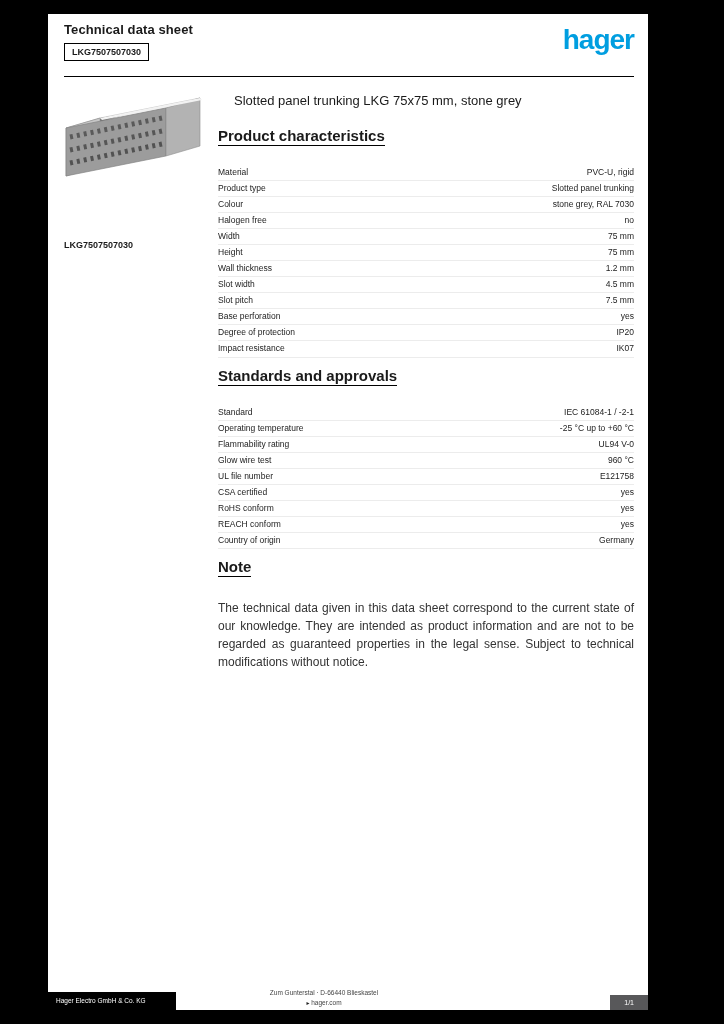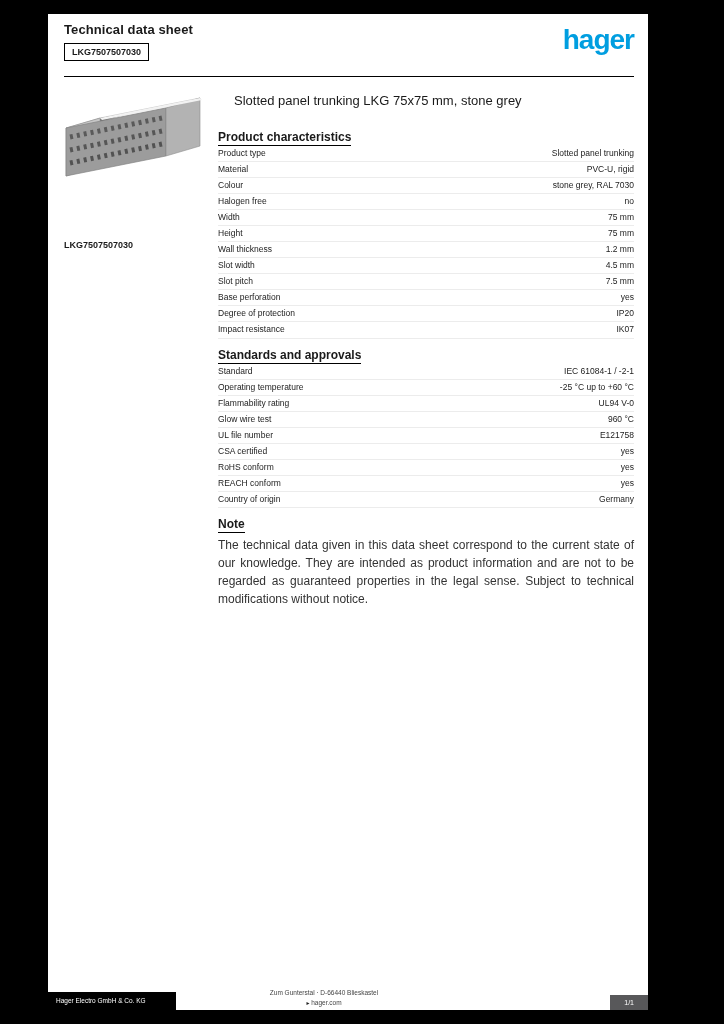--- a/index.html
+++ b/index.html
@@ -23,22 +23,22 @@
     letter-spacing:-1px;color:#009EE0;line-height:1;
   }
   .hdr-rule{position:absolute;left:16px;right:14px;top:62px;border-top:1px solid #000;}
   
   .prod-img{position:absolute;left:8px;top:74px;width:150px;height:96px;}
   .ref-label{position:absolute;left:16px;top:226px;font-size:9px;font-weight:bold;}
   
   .rcol{position:absolute;left:170px;right:14px;top:80px;}
   .prod-title{font-size:13px;font-weight:normal;margin:0 0 18px 16px;line-height:1.15;}
   .sec-hdr{
-    display:inline-block;font-size:12px;font-weight:bold;
-    border-bottom:1px solid #000;padding-bottom:1px;margin:9px 0 0 0;
+    display:inline-block;font-size:15px;font-weight:bold;
+    border-bottom:1px solid #000;padding-bottom:1px;margin:9px 0 19px 0;
   }
   .sec:first-child .sec-hdr{margin-top:0;}
   .spec-row{
     display:flex;justify-content:space-between;align-items:baseline;
     font-size:8.5px;padding:2px 0 2px 0;border-bottom:1px solid #ececec;
     line-height:1.3;
   }
   .spec-label{color:#222;padding-right:10px;}
   .spec-value{color:#222;text-align:right;white-space:nowrap;}
   .spec-note{font-size:12px;color:#333;line-height:1.5;margin:3px 0 8px 0;text-align:justify;}
@@ -95,26 +95,26 @@
   </div>
   <div class="ref-label">LKG7507507030</div>
 
   <div class="rcol">
     <h1 class="prod-title">Slotted panel trunking LKG 75x75 mm, stone grey</h1>
     <div>
   <div class="sec">
     <div class="sec-hdr">Product characteristics</div>
     <div>
             <div class="spec-row">
+              <span class="spec-label">Material</span>
+              <span class="spec-value">PVC-U, rigid</span>
+            </div>
+            <div class="spec-row">
               <span class="spec-label">Product type</span>
               <span class="spec-value">Slotted panel trunking</span>
-            </div>
-            <div class="spec-row">
-              <span class="spec-label">Material</span>
-              <span class="spec-value">PVC-U, rigid</span>
             </div>
             <div class="spec-row">
               <span class="spec-label">Colour</span>
               <span class="spec-value">stone grey, RAL 7030</span>
             </div>
             <div class="spec-row">
               <span class="spec-label">Halogen free</span>
               <span class="spec-value">no</span>
             </div>
             <div class="spec-row">

